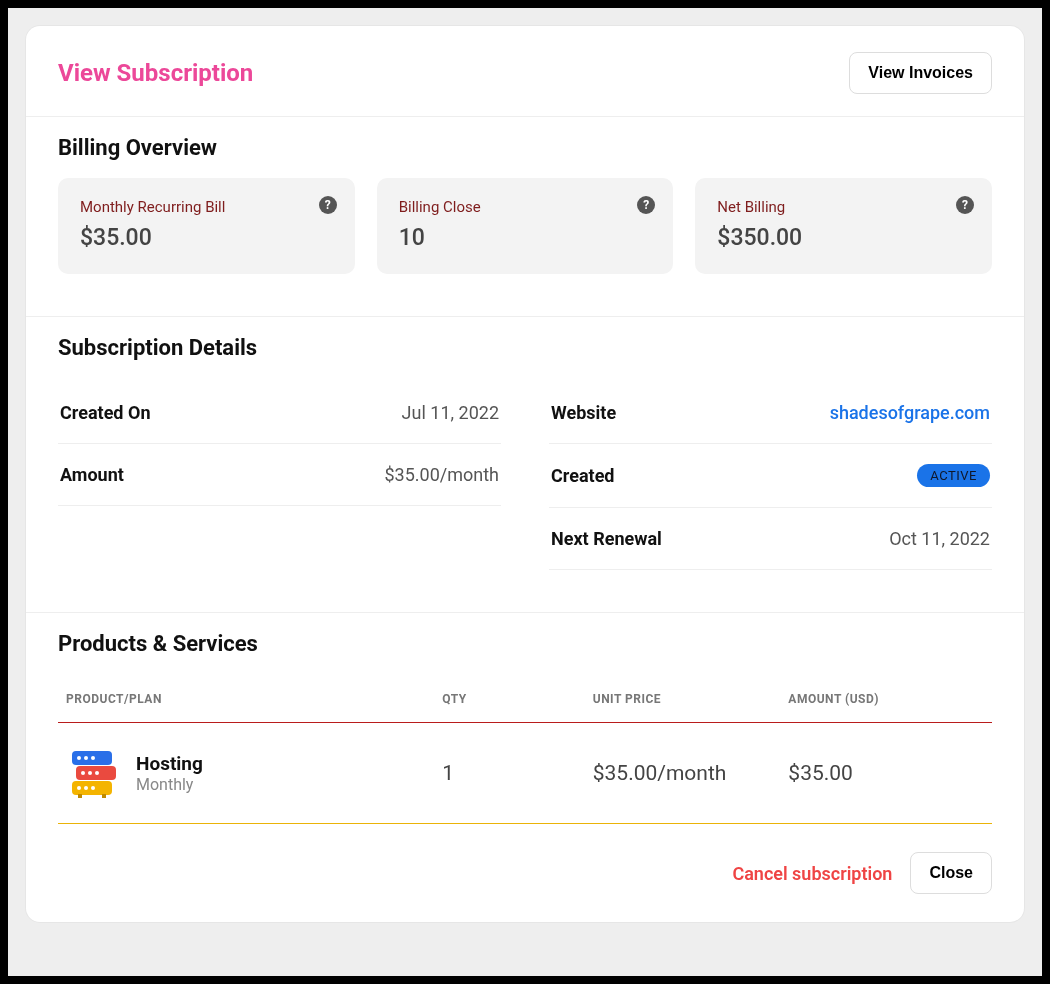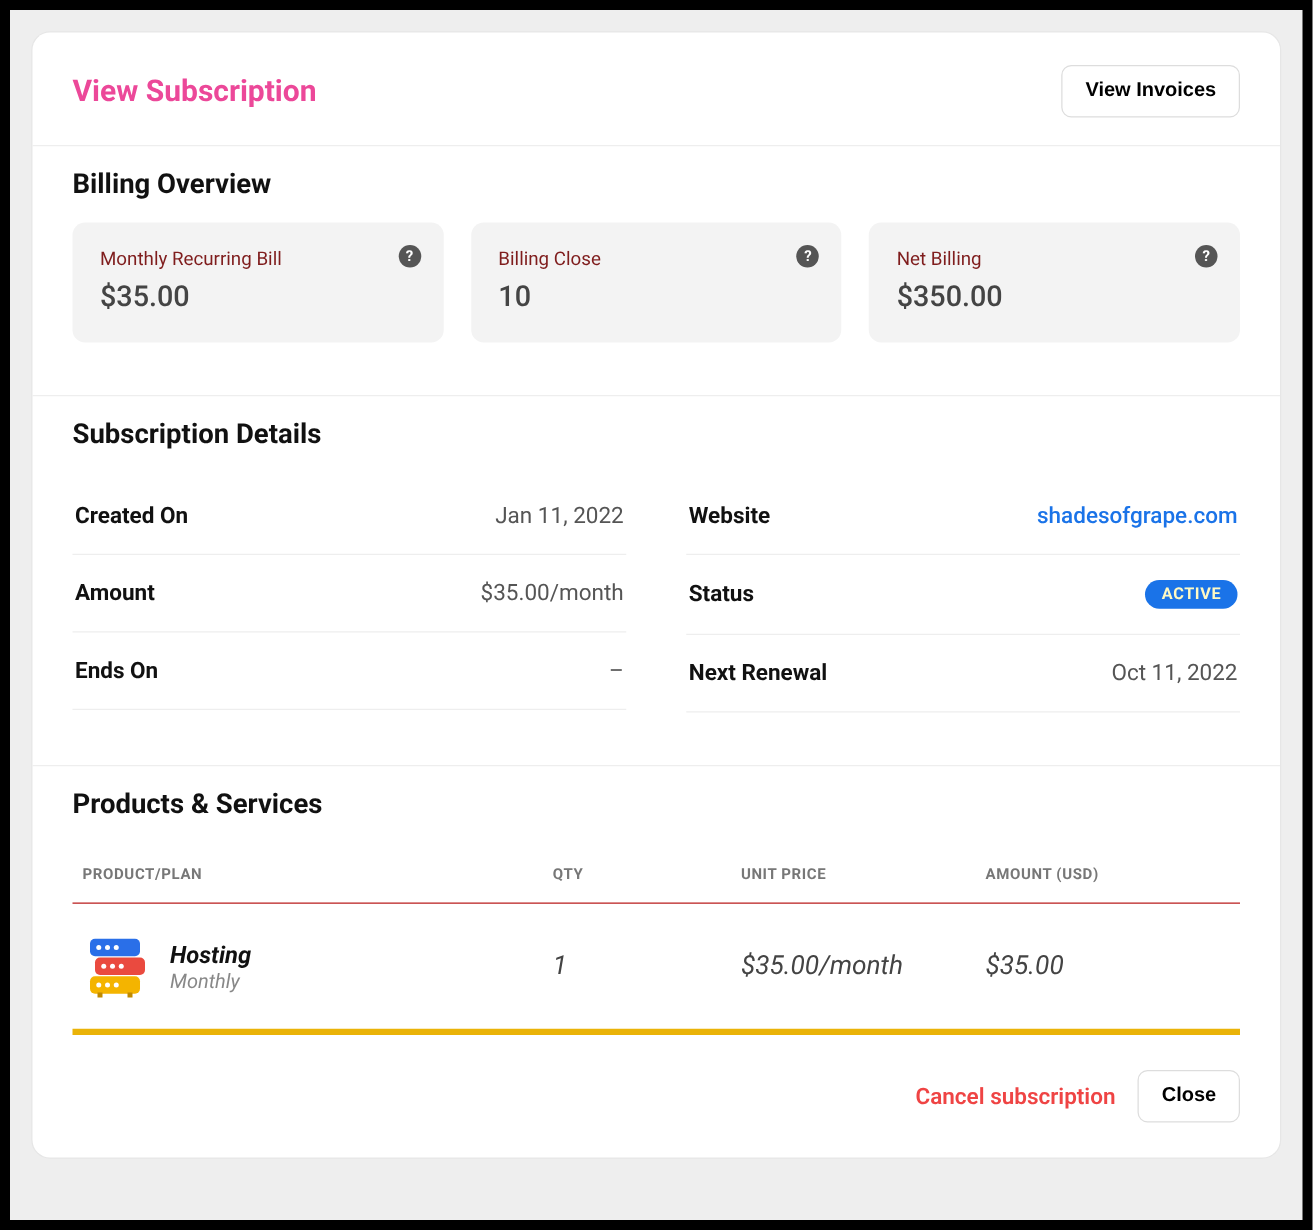--- a/index.html
+++ b/index.html
@@ -83,46 +83,45 @@
   }
   .detail-row:last-child { }
   .detail-label {
     font-size:18px; font-weight:700; color:#111;
   }
   .detail-value {
     font-size:18px; color:#555;
   }
   .link { color:#1a73e8; font-weight:500; }
   .badge {
-    background:#1a73e8; color:#fef9c3;
+    background:#1a73e8; color:#0f172a;
     border-radius:999px;
     padding:4px 13px;
-    font-size:13px; font-weight:700;
+    font-size:13px; font-weight:400;
     letter-spacing:0.5px;
     text-align:center;
   }
   .products-table {
     width:100%;
   }
   .thead {
     display:grid;
     grid-template-columns: 2.5fr 1fr 1.3fr 1.3fr;
     padding:18px 8px 16px 8px;
     border-bottom:1px solid #b91c1c;
   }
   .thead div {
     font-size:12px; font-weight:700; color:#777; letter-spacing:0.5px;
   }
   .trow {
     display:grid;
     grid-template-columns: 2.5fr 1fr 1.3fr 1.3fr;
     align-items:center;
     padding:24px 8px;
-    border-bottom:5px solid #eab308;
-    font-style:italic;
+    border-bottom:1px solid #eab308;
   }
   .product-cell {
     display:flex; align-items:center; gap:14px;
   }
   .product-icon {
     width:56px; height:52px;
     flex-shrink:0;
   }
   .product-name {
     font-size:19px; font-weight:700; color:#111;
@@ -173,38 +172,34 @@
         </div>
       </div>
     </div>
 
     <div class="section">
       <h2>Subscription Details</h2>
       <div class="details-grid">
         <div>
           <div class="detail-row">
             <span class="detail-label">Created On</span>
-            <span class="detail-value">Jan 11, 2022</span>
+            <span class="detail-value">Jul 11, 2022</span>
           </div>
           <div class="detail-row">
             <span class="detail-label">Amount</span>
             <span class="detail-value">$35.00/month</span>
           </div>
-          <div class="detail-row">
-            <span class="detail-label">Ends On</span>
-            <span class="detail-value">–</span>
-          </div>
         </div>
         <div>
           <div class="detail-row">
             <span class="detail-label">Website</span>
             <span class="detail-value link">shadesofgrape.com</span>
           </div>
           <div class="detail-row">
-            <span class="detail-label">Status</span>
+            <span class="detail-label">Created</span>
             <span class="badge">ACTIVE</span>
           </div>
           <div class="detail-row">
             <span class="detail-label">Next Renewal</span>
             <span class="detail-value">Oct 11, 2022</span>
           </div>
         </div>
       </div>
     </div>
 

